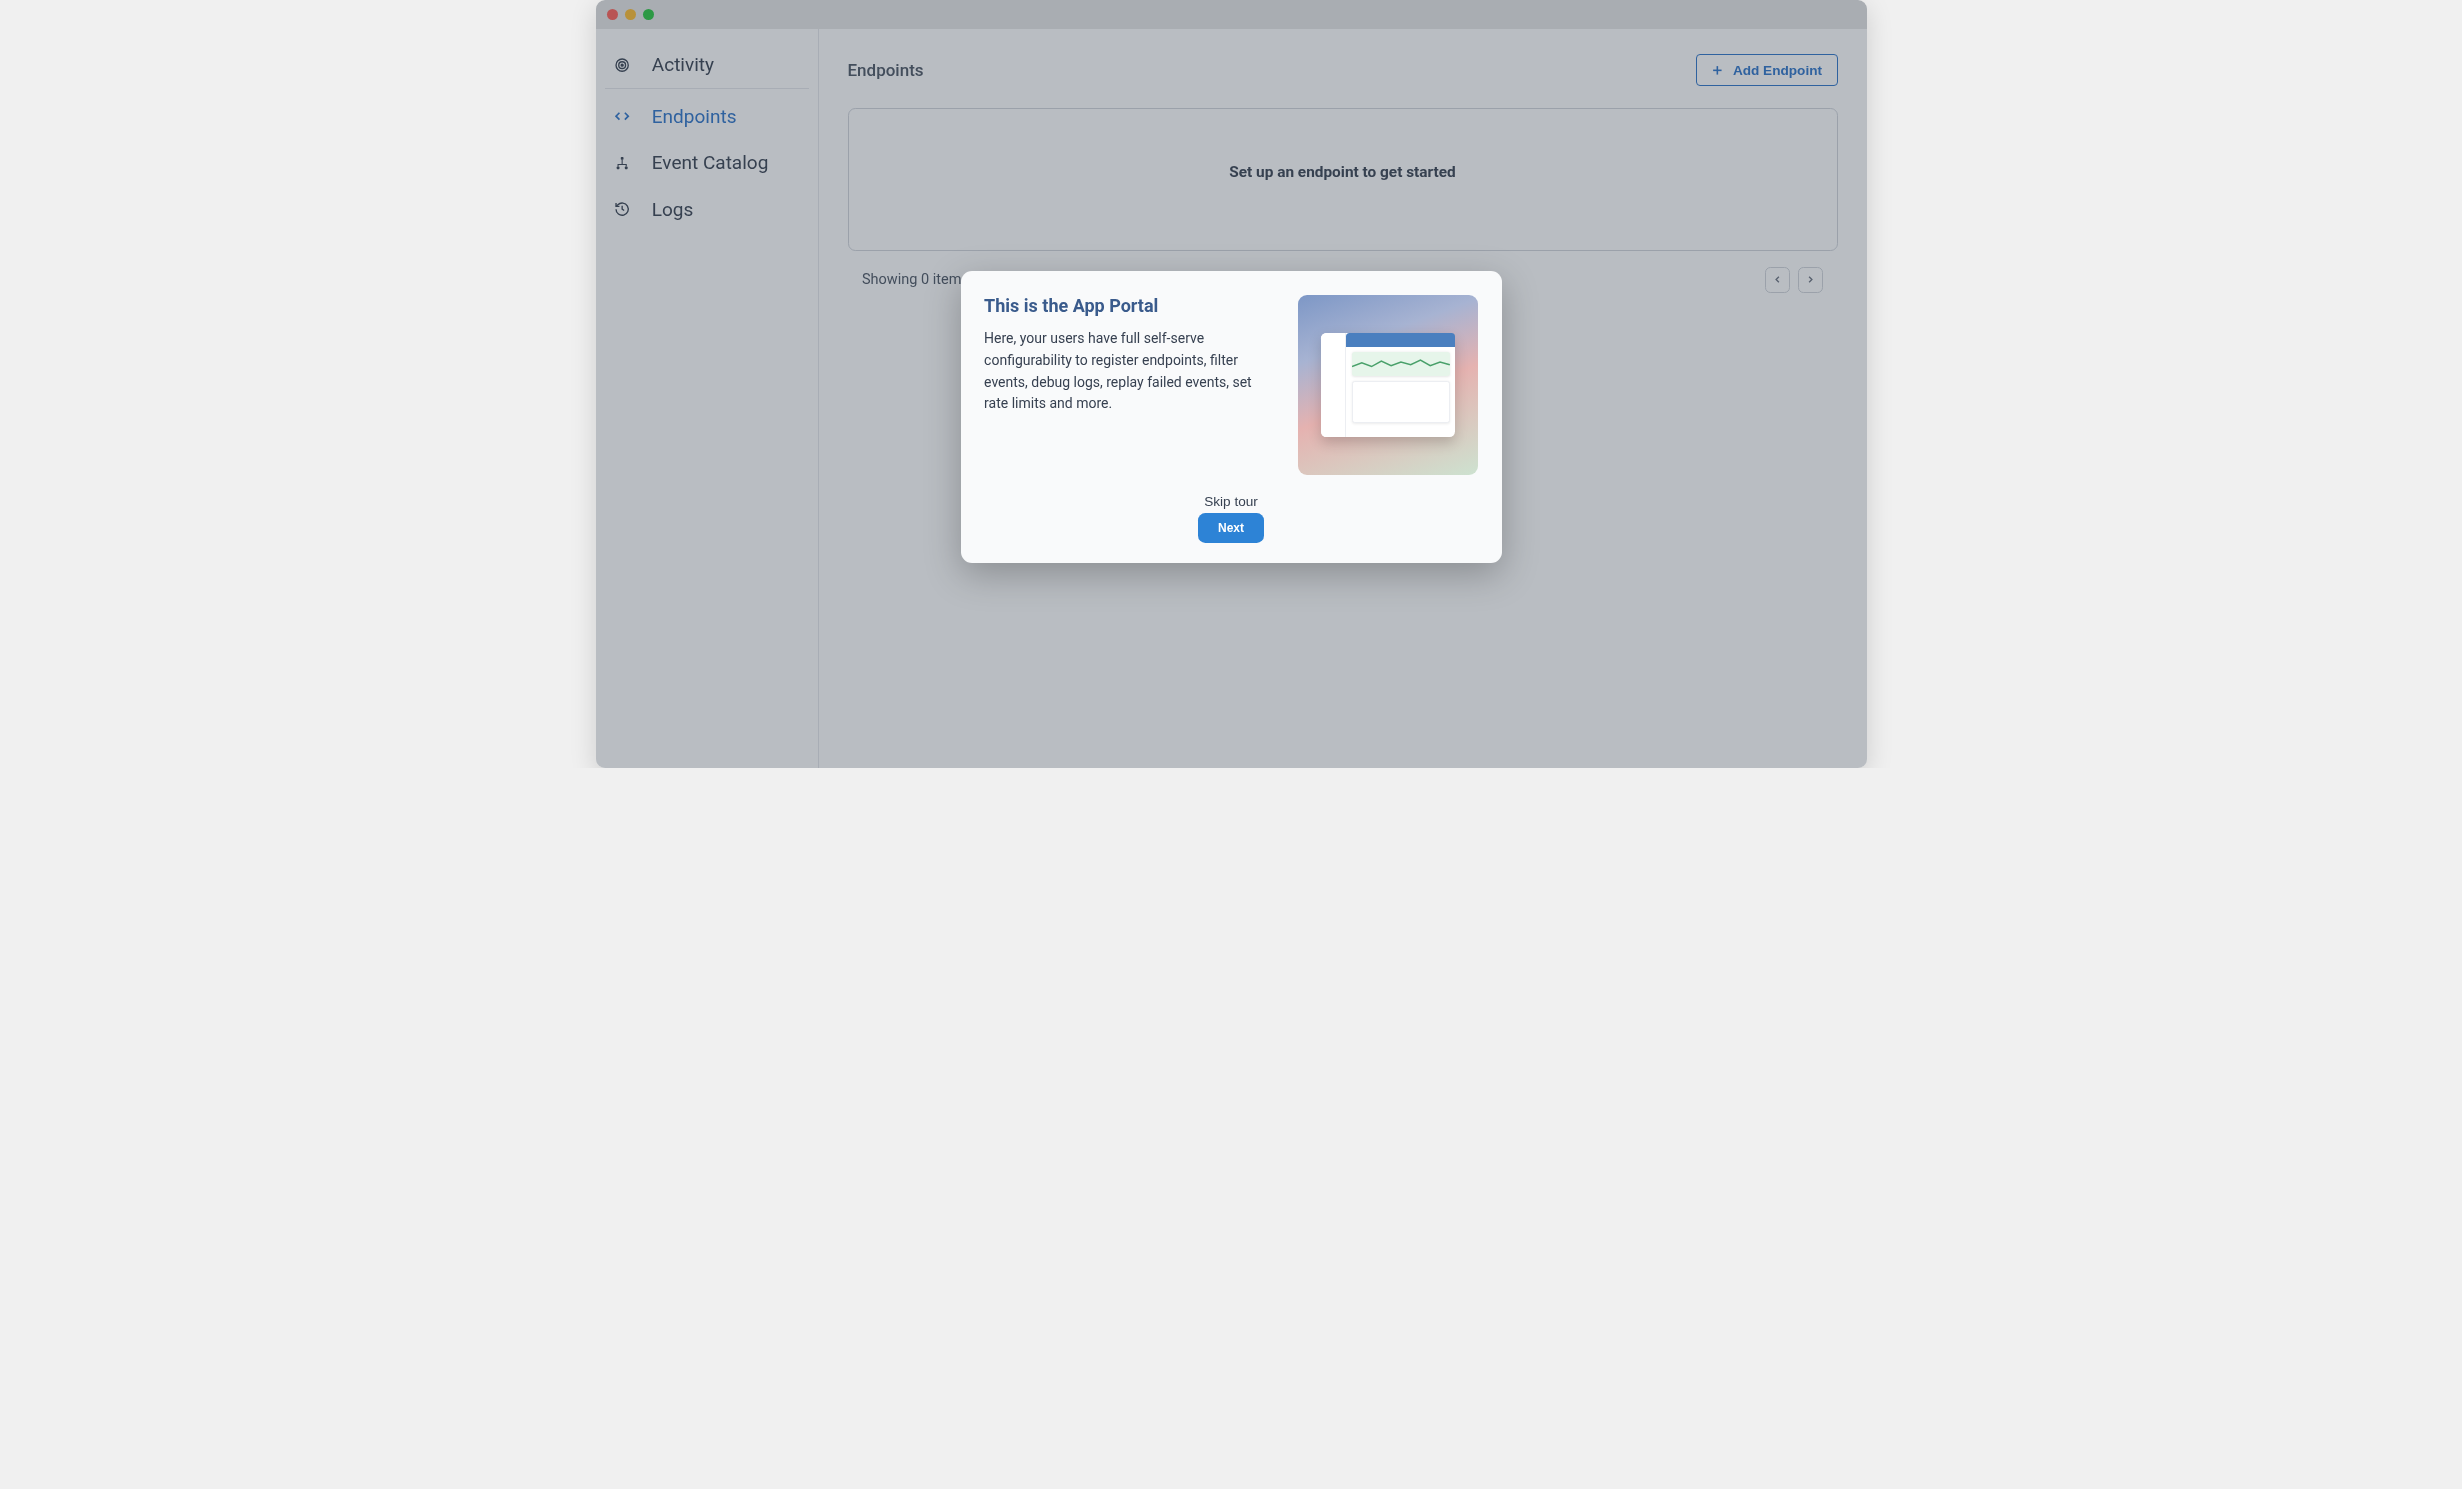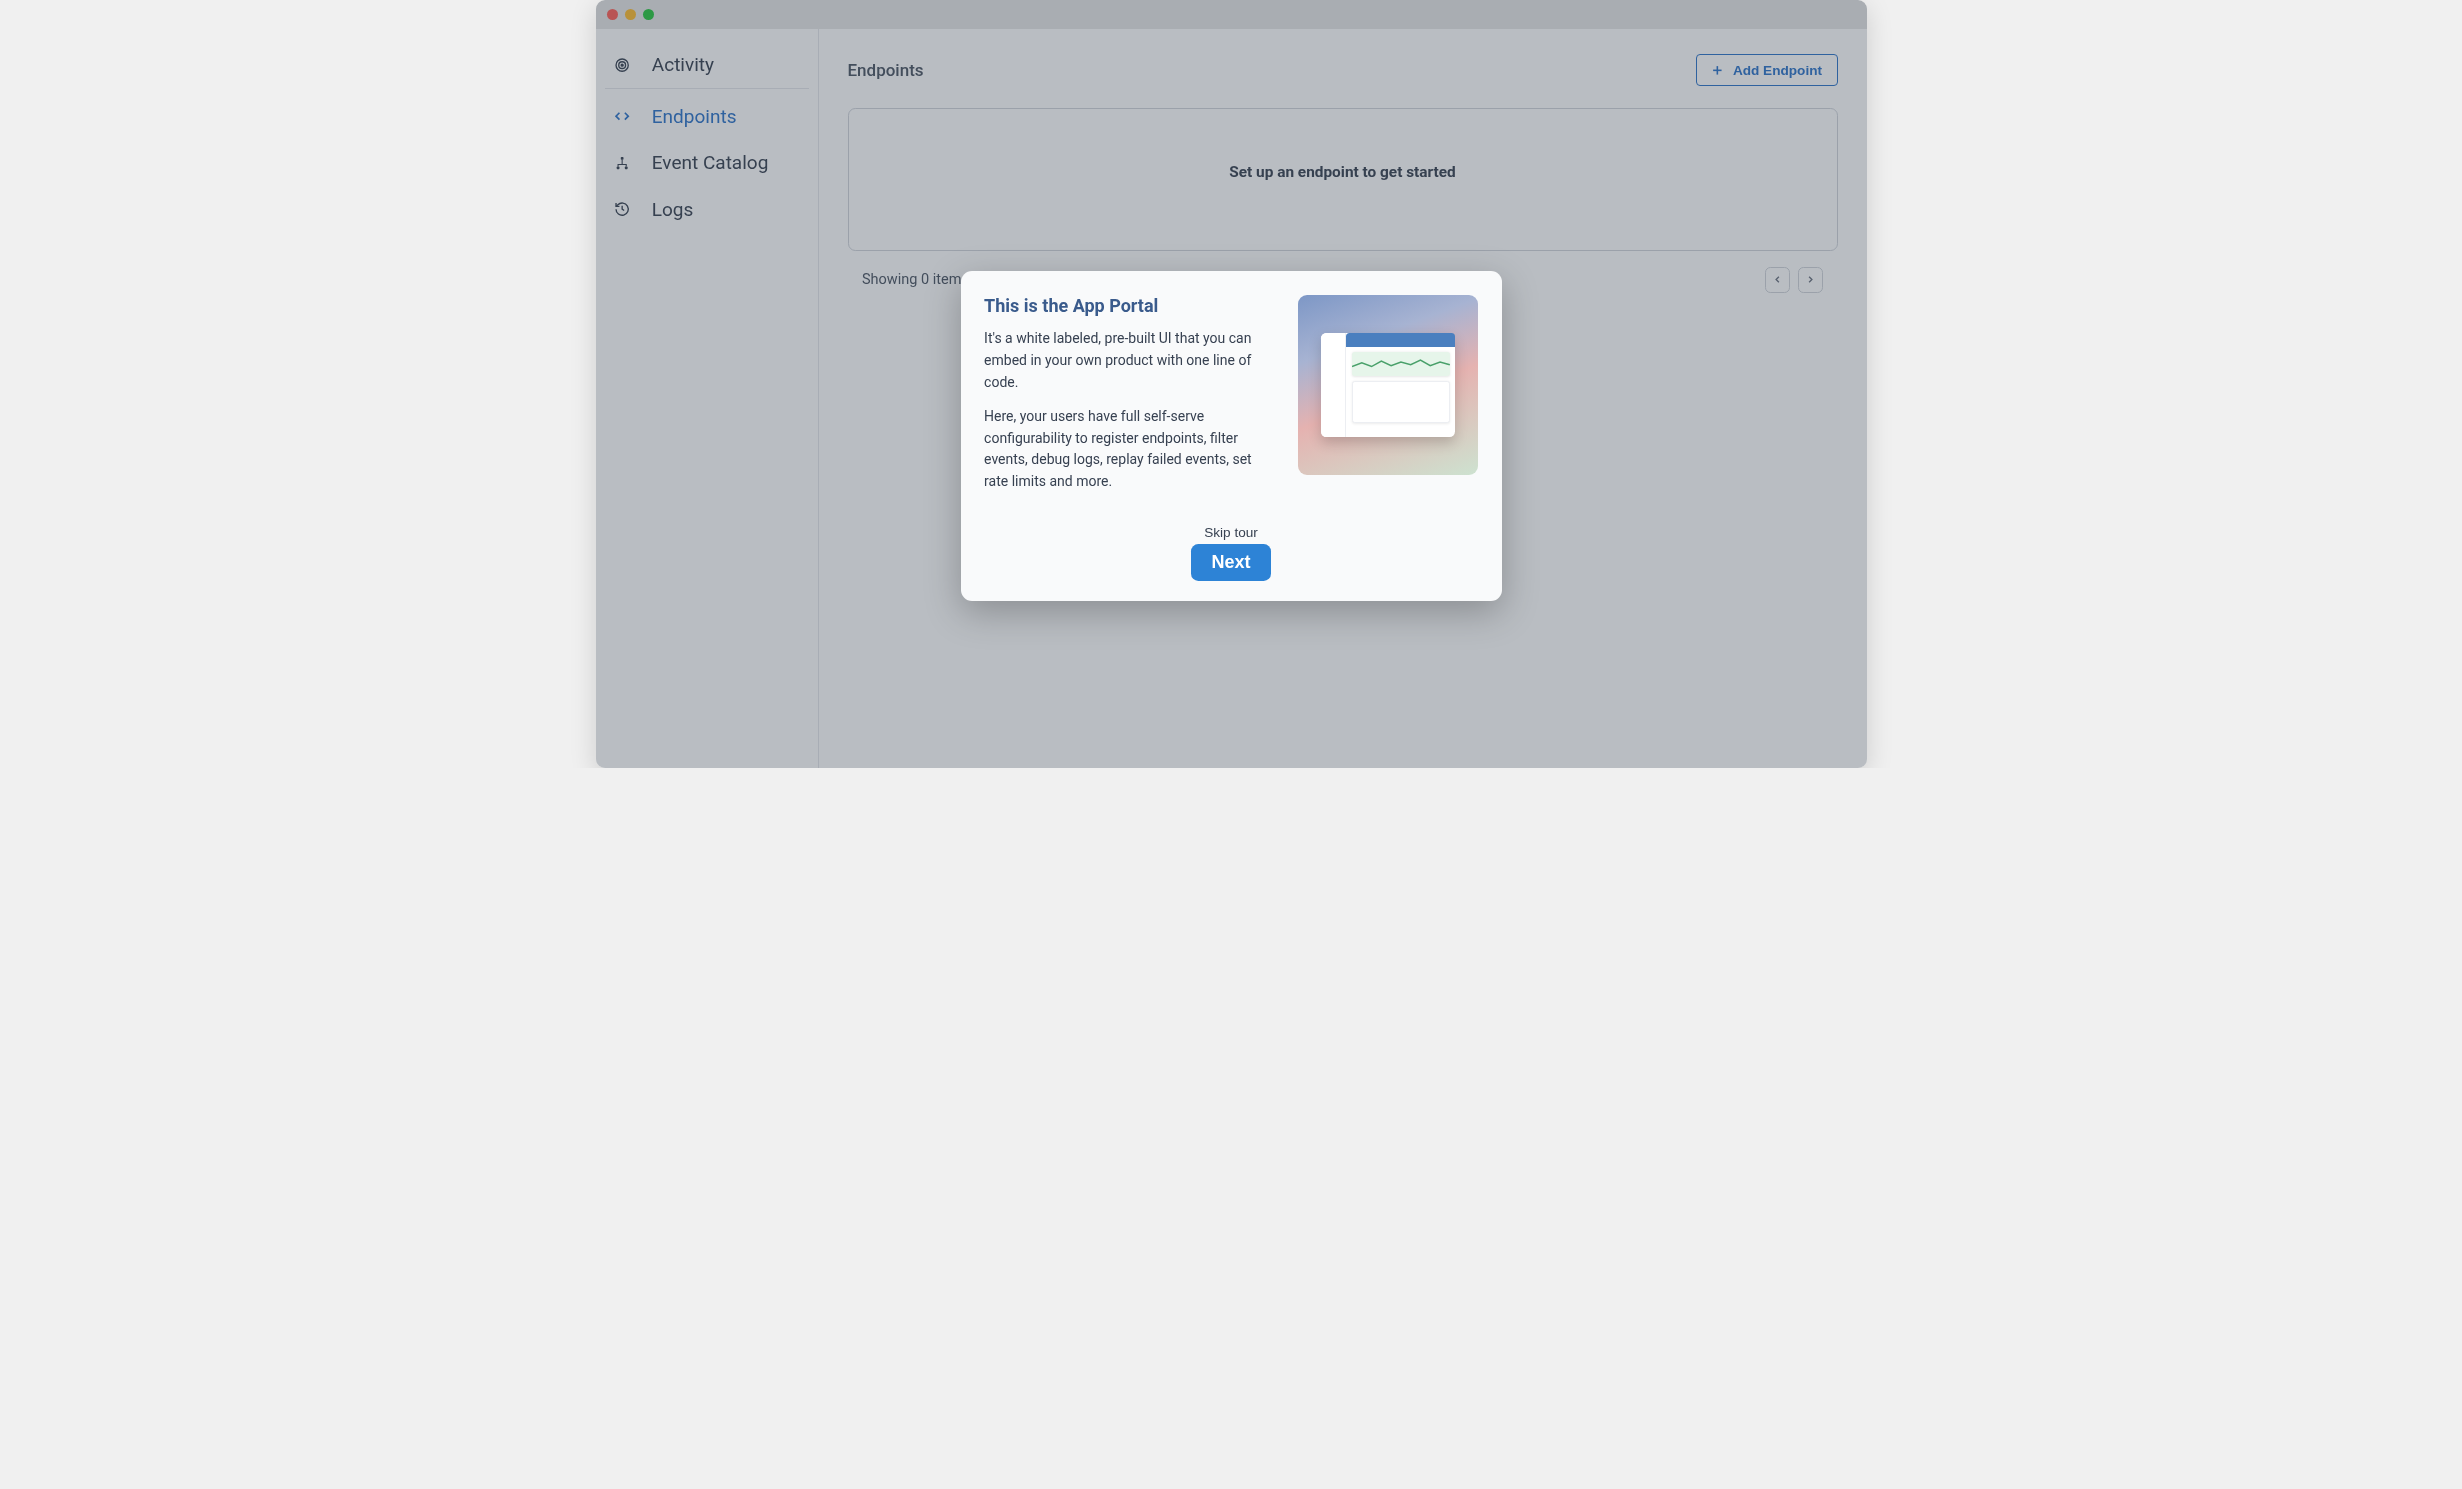--- a/index.html
+++ b/index.html
@@ -214,21 +214,21 @@
     color: var(--text-dark);
     cursor:pointer;
     padding:3.6px 0;
   }
   .next-btn {
     background: #2d83d6;
     color:#fff;
     border:none;
     padding: 8.2px 20px;
     border-radius:7.3px;
-    font-size:18px;
+    font-size:12px;
     font-weight:600;
     cursor:pointer;
   }
 </style>
 </head>
 <body>
 
 <div class="window">
 
   <div class="titlebar">
@@ -309,21 +309,20 @@
         </div>
       </div>
     </main>
   </div>
 
   <div class="overlay"></div>
   <div class="modal">
     <div class="modal-body">
       <div class="mcol">
         <div class="modal-title">This is the App Portal</div>
-        <p>It's a white labeled, pre-built UI that you can embed in your own product with one line of code.</p>
         <p>Here, your users have full self-serve configurability to register endpoints, filter events, debug logs, replay failed events, set rate limits and more.</p>
       </div>
       <div class="illus-wrap">
         <div class="mini">
           <div class="mini-side"></div>
           <div class="mini-main">
             <div class="mini-top"></div>
             <div class="mini-chart">
               <svg viewBox="0 0 100 26" preserveAspectRatio="none">
                 <polyline points="0,16 10,12 20,16 30,10 40,15 50,11 60,14 70,9 80,15 90,11 100,14" fill="none" stroke="#49a06a" stroke-width="1.6"></polyline>

